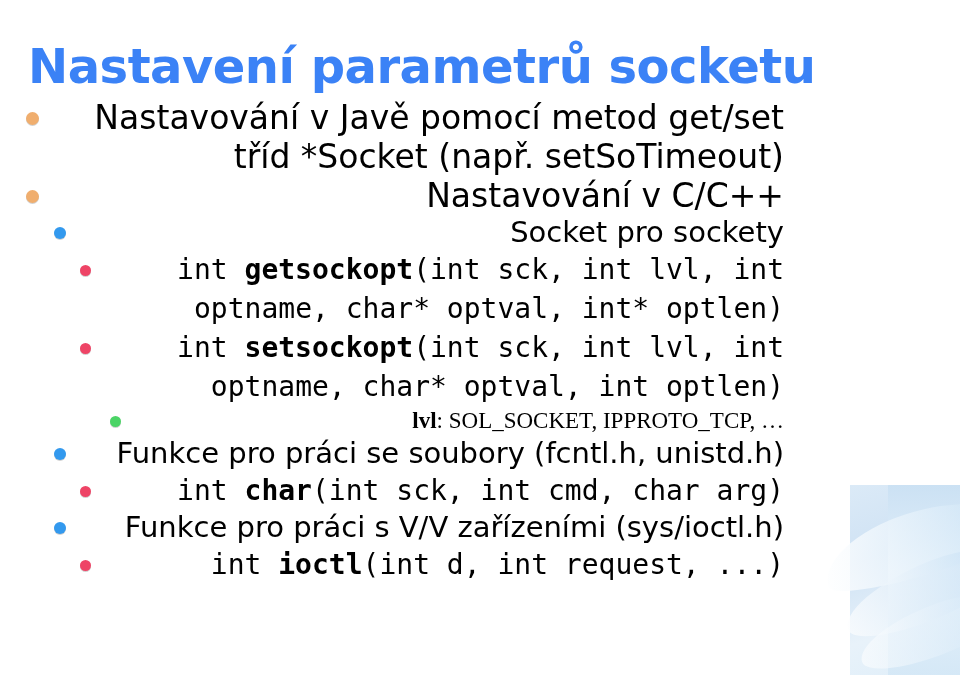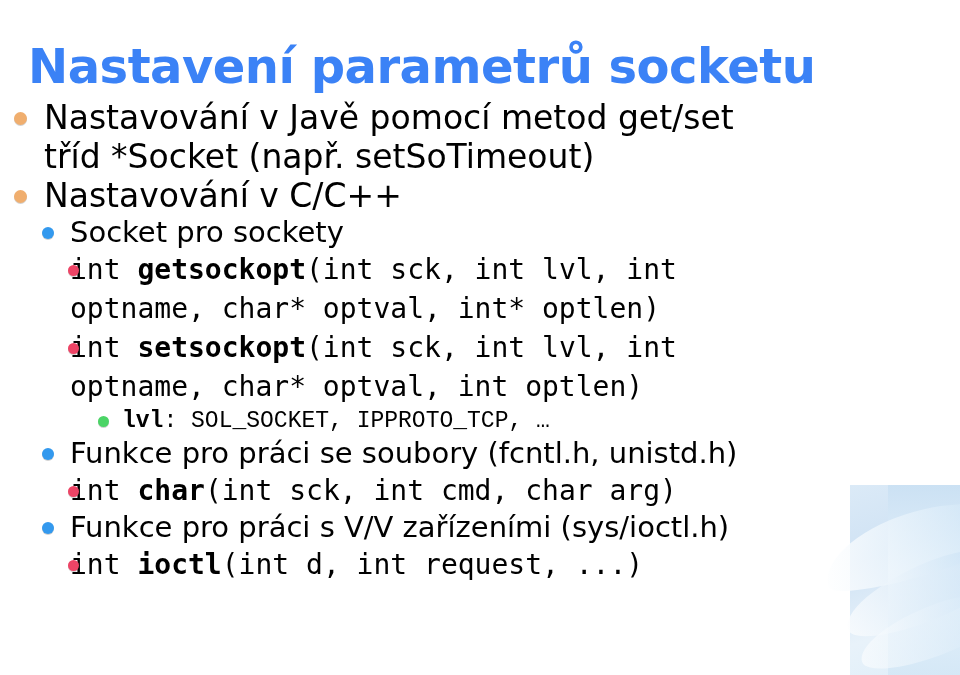--- a/index.html
+++ b/index.html
@@ -74,24 +74,25 @@
     font-weight: bold;
     font-size: 48px;
     line-height: 60px;
     letter-spacing: -0.5px;
     white-space: nowrap;
   }
 
   
   .body {
     position: absolute;
-    left: 0;
+    left: 12px;
     top: 98px;
     width: 772px;
     color: #000000;
+    text-align: right;
   }
 
   .line {
     position: relative;
     display: block;
     color: #000;
   }
 
   .bullet {
     position: absolute;
@@ -141,21 +142,21 @@
     background: #EE4466;
     box-shadow: 0 1px 0 rgba(0,0,0,.18);
   }
   .lvl3 b { font-weight: bold; }
 
   
   .lvl4 {
     font-size: 23px;
     line-height: 30px;
     padding-left: 122px;
-    font-family: Liberation Mono, monospace;
+    font-family: Liberation Serif, serif;
   }
   .lvl4 .bullet {
     width: 11px; height: 11px;
     left: 98px; top: 10px;
     background: #4BD466;
     box-shadow: 0 1px 0 rgba(0,0,0,.18);
   }
   .lvl4 b { font-weight: bold; }
 </style>
 </head>

